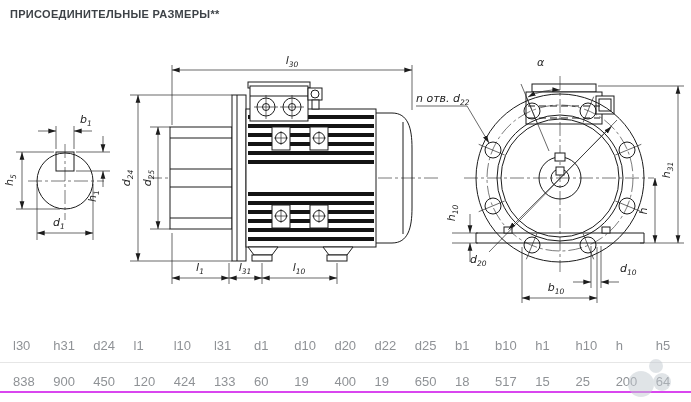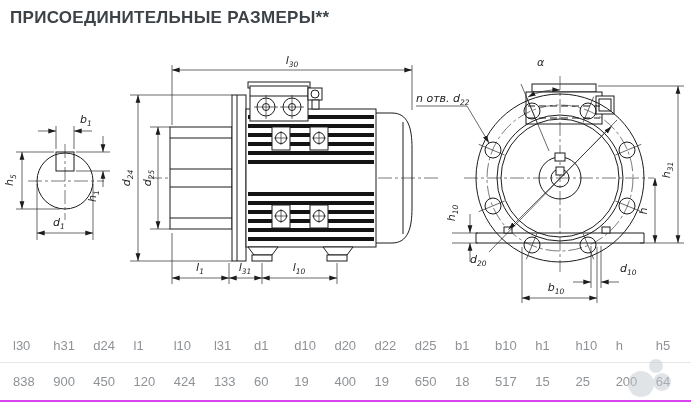--- a/index.html
+++ b/index.html
@@ -1,38 +1,38 @@
 <!DOCTYPE html>
 <html><head>
 <meta charset="utf-8">
 <style>
   html,body{margin:0;padding:0;}
   body{
     width:691px;height:402px;background:#ffffff;position:relative;overflow:hidden;
     font-family:"Liberation Sans",sans-serif;
   }
   .title{
-    position:absolute;left:10px;top:8px;font-size:17px;font-weight:bold;
+    position:absolute;left:10px;top:8px;font-size:11px;font-weight:bold;
     color:#3d4247;letter-spacing:.3px;
   }
   svg.drawing{position:absolute;left:0;top:45px;}
   
   .ln{stroke:#1c1c1c;stroke-width:1;fill:none}
   .lnw{stroke:#1c1c1c;stroke-width:1;fill:#ffffff}
   .thin{stroke:#2a2a2a;stroke-width:.7;fill:none}
   .cl{stroke:#333;stroke-width:.65;stroke-dasharray:14 3 3 3;fill:none}
   .hid{stroke:#1c1c1c;stroke-width:1.2;stroke-dasharray:7 4;fill:none}
   .fin{fill:#141414;stroke:none}
   .dtext{font-family:"DejaVu Sans",sans-serif;font-style:italic;font-size:11px;fill:#222}
   .sub{font-size:7.5px}
   
   .dims{position:absolute;left:0;top:325px;width:691px;}
   .row{display:grid;grid-template-columns:repeat(17,1fr);}
   .row.head{padding:13px 4px 9px 4px;border-bottom:1px solid #e6e6e6;}
-  .row.vals{padding:11px 4px 11px 4px;border-bottom:2px solid #d946ef;}
+  .row.vals{padding:11px 4px 2px 4px;border-bottom:2px solid #d946ef;}
   .cell{font-size:13px;color:#8f9296;padding-left:9px;white-space:nowrap;}
   
   .watermark{position:absolute;right:14px;bottom:2px;opacity:.5;z-index:5;display:flex;align-items:center;pointer-events:none;}
   .wm-text{font-size:26px;font-weight:bold;color:#b9c0c7;margin-left:-6px;}
 </style>
 </head>
 <body>
 
 <div class="title">ПРИСОЕДИНИТЕЛЬНЫЕ РАЗМЕРЫ**</div>
 

